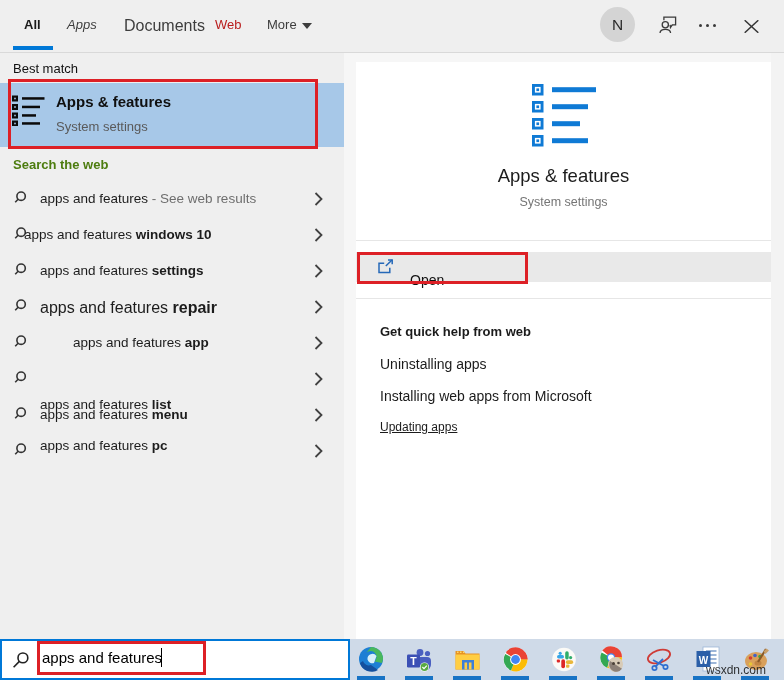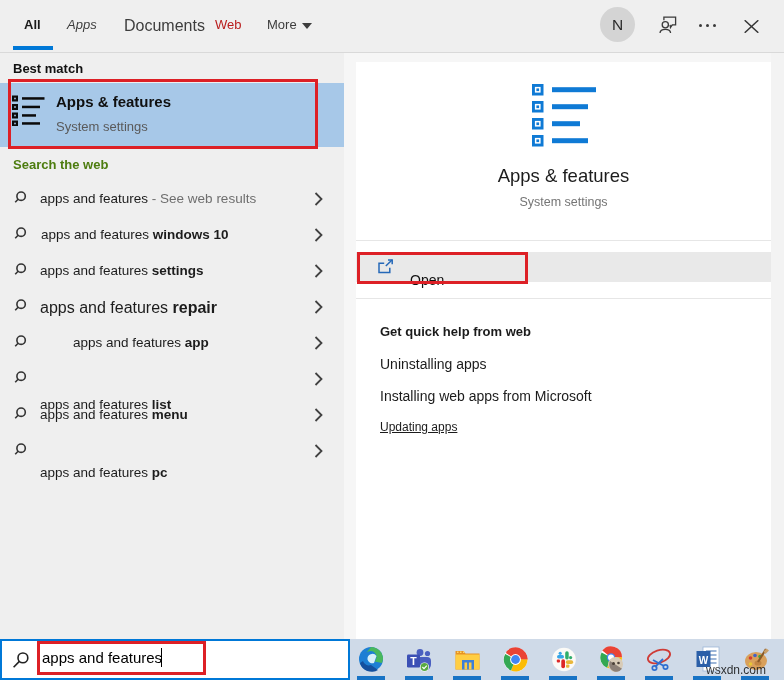--- a/index.html
+++ b/index.html
@@ -35,21 +35,21 @@
 
 <div class="abs" style="left:699px;top:24px;width:3px;height:3px;border-radius:50%;background:#3a3a3a;"></div>
 <div class="abs" style="left:706px;top:24px;width:3px;height:3px;border-radius:50%;background:#3a3a3a;"></div>
 <div class="abs" style="left:713px;top:24px;width:3px;height:3px;border-radius:50%;background:#3a3a3a;"></div>
 
 <svg class="abs" style="left:744px;top:20px;" width="15" height="13" viewBox="0 0 15 13" stroke="#333" stroke-width="1.4">
   <line x1="0.7" y1="0.2" x2="14.3" y2="12.8"></line>
   <line x1="14.3" y1="0.2" x2="0.7" y2="12.8"></line>
 </svg>
 
-<div class="abs" style="left:13px;top:61px;font-size:13px;font-weight:bold;color:#111;">Best match</div>
+<div class="abs" style="left:13px;top:61px;font-size:13px;font-weight:normal;color:#111;">Best match</div>
 
 <div class="abs" style="left:0;top:83px;width:344px;height:64px;background:#a7c8e8;"></div>
 <svg class="abs" style="left:12px;top:95px;" width="33" height="31" viewBox="0 0 33 31" fill="#0a0a0a">
   <g>
     <rect x="0" y="0.5" width="6" height="6"></rect>
       <rect x="2.2" y="2.7" width="1.6" height="1.6" fill="#a7c8e8"></rect>
     <rect x="10" y="2.2" width="22.5" height="2.5"></rect>
   </g>
   <g>
     <rect x="0" y="9" width="6" height="6"></rect>
@@ -79,21 +79,21 @@
       <line x1="4.1" y1="8.2" x2="1.2" y2="11.2"></line>
     </svg>
     <div class="abs" style="left:40px;top:191px;font-size:13.5px;color:#1c1c1c;">apps and features<span style="color:#6e6e6e;"> - See web results</span></div>
     <svg class="abs" style="left:314px;top:192px;" width="9" height="14" viewBox="0 0 9 14" fill="none" stroke="#414141" stroke-width="1.8">
       <polyline points="1.5,1 7.5,7 1.5,13"></polyline>
     </svg>
     <svg class="abs" style="left:14px;top:227px;" width="13" height="14" viewBox="0 0 13 14" fill="none" stroke="#333" stroke-width="1.6">
       <circle cx="7.1" cy="5.2" r="4.2"></circle>
       <line x1="4.1" y1="8.2" x2="1.2" y2="11.2"></line>
     </svg>
-    <div class="abs" style="left:41px;top:227px;font-size:13.5px;color:#1c1c1c;">apps and features <b>windows 10</b></div>
+    <div class="abs" style="left:24px;top:227px;font-size:13.5px;color:#1c1c1c;">apps and features <b>windows 10</b></div>
     <svg class="abs" style="left:314px;top:228px;" width="9" height="14" viewBox="0 0 9 14" fill="none" stroke="#414141" stroke-width="1.8">
       <polyline points="1.5,1 7.5,7 1.5,13"></polyline>
     </svg>
     <svg class="abs" style="left:14px;top:263px;" width="13" height="14" viewBox="0 0 13 14" fill="none" stroke="#333" stroke-width="1.6">
       <circle cx="7.1" cy="5.2" r="4.2"></circle>
       <line x1="4.1" y1="8.2" x2="1.2" y2="11.2"></line>
     </svg>
     <div class="abs" style="left:40px;top:263px;font-size:13.5px;color:#1c1c1c;">apps and features <b>settings</b></div>
     <svg class="abs" style="left:314px;top:264px;" width="9" height="14" viewBox="0 0 9 14" fill="none" stroke="#414141" stroke-width="1.8">
       <polyline points="1.5,1 7.5,7 1.5,13"></polyline>
@@ -127,21 +127,21 @@
       <line x1="4.1" y1="8.2" x2="1.2" y2="11.2"></line>
     </svg>
     <div class="abs" style="left:40px;top:407px;font-size:13.5px;color:#1c1c1c;">apps and features <b>menu</b></div>
     <svg class="abs" style="left:314px;top:408px;" width="9" height="14" viewBox="0 0 9 14" fill="none" stroke="#414141" stroke-width="1.8">
       <polyline points="1.5,1 7.5,7 1.5,13"></polyline>
     </svg>
     <svg class="abs" style="left:14px;top:443px;" width="13" height="14" viewBox="0 0 13 14" fill="none" stroke="#333" stroke-width="1.6">
       <circle cx="7.1" cy="5.2" r="4.2"></circle>
       <line x1="4.1" y1="8.2" x2="1.2" y2="11.2"></line>
     </svg>
-    <div class="abs" style="left:40px;top:465px;font-size:13.5px;color:#1c1c1c;text-align:right;">apps and features <b>pc</b></div>
+    <div class="abs" style="left:40px;top:438px;font-size:13.5px;color:#1c1c1c;text-align:right;">apps and features <b>pc</b></div>
     <svg class="abs" style="left:314px;top:444px;" width="9" height="14" viewBox="0 0 9 14" fill="none" stroke="#414141" stroke-width="1.8">
       <polyline points="1.5,1 7.5,7 1.5,13"></polyline>
     </svg>
   </div>
 
 <svg class="abs" style="left:532px;top:84px;" width="64" height="63" viewBox="0 0 64 63" fill="#0f7ad5">
   <g>
     <rect x="0" y="0" width="11.5" height="11.5"></rect>
       <rect x="2.9" y="2.9" width="5.7" height="5.7" fill="#fff"></rect>
       <rect x="4.4" y="4.4" width="2.7" height="2.7"></rect>

